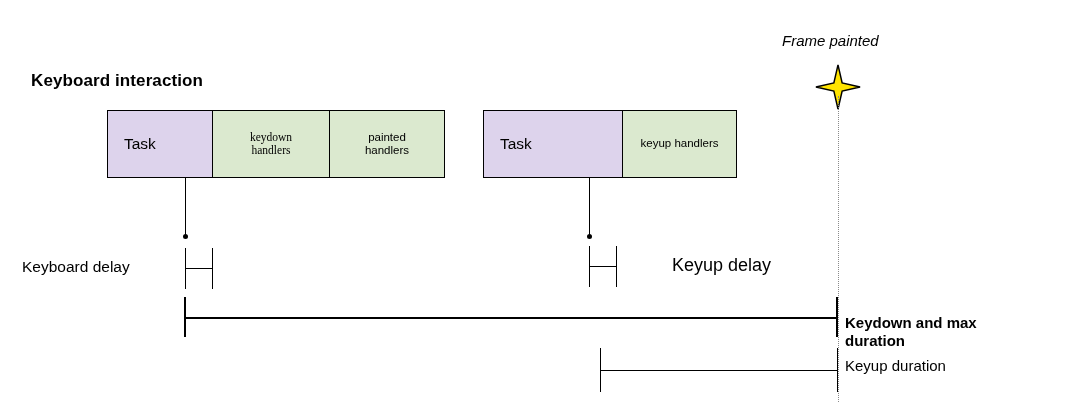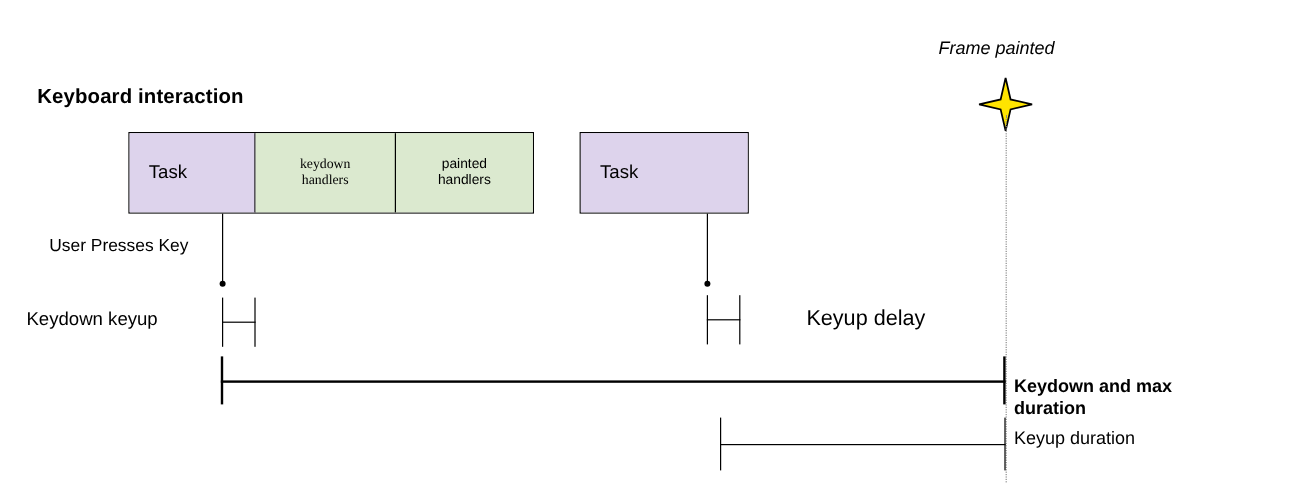--- a/index.html
+++ b/index.html
@@ -166,33 +166,33 @@
     <div class="cell handler kp">
       <div>
         <div>painted</div>
         <div>handlers</div>
       </div>
     </div>
   </div>
 
   <div class="bar-row" id="bar-group-2">
     <div class="cell task">Task</div>
+    <div class="cell handler ku">keyup handlers</div>
   </div>
 
   <div class="vline" style="left:185px; top:178px; height:58px;"></div>
   <div class="dot" style="left:183px; top:234px;"></div>
-  <div class="annot" id="label-user-press">User Presses Key</div>
 
   <div class="vline" style="left:589px; top:178px; height:58px;"></div>
   <div class="dot" style="left:587px; top:234px;"></div>
 
   <div class="vline" style="left:185px; top:248px; height:41px;"></div>
   <div class="vline" style="left:212px; top:248px; height:41px;"></div>
   <div class="hline" style="left:185px; top:268px; width:28px;"></div>
-  <div class="annot" id="label-keydown-delay">Keydown keyup</div>
+  <div class="annot" id="label-keydown-delay">Keyboard delay</div>
 
   <div class="vline" style="left:589px; top:246px; height:41px;"></div>
   <div class="vline" style="left:616px; top:246px; height:41px;"></div>
   <div class="hline" style="left:589px; top:266px; width:28px;"></div>
   <div class="annot" id="label-keyup-delay">Keyup delay</div>
 
   <div class="vline thick" style="left:184px; top:297px; height:40px;"></div>
   <div class="hline thick" style="left:184px; top:317px; width:654px;"></div>
   <div class="vline thick" style="left:836px; top:297px; height:40px;"></div>
   <div class="annot bold wrap" id="label-keydown-max">Keydown and max duration</div>

